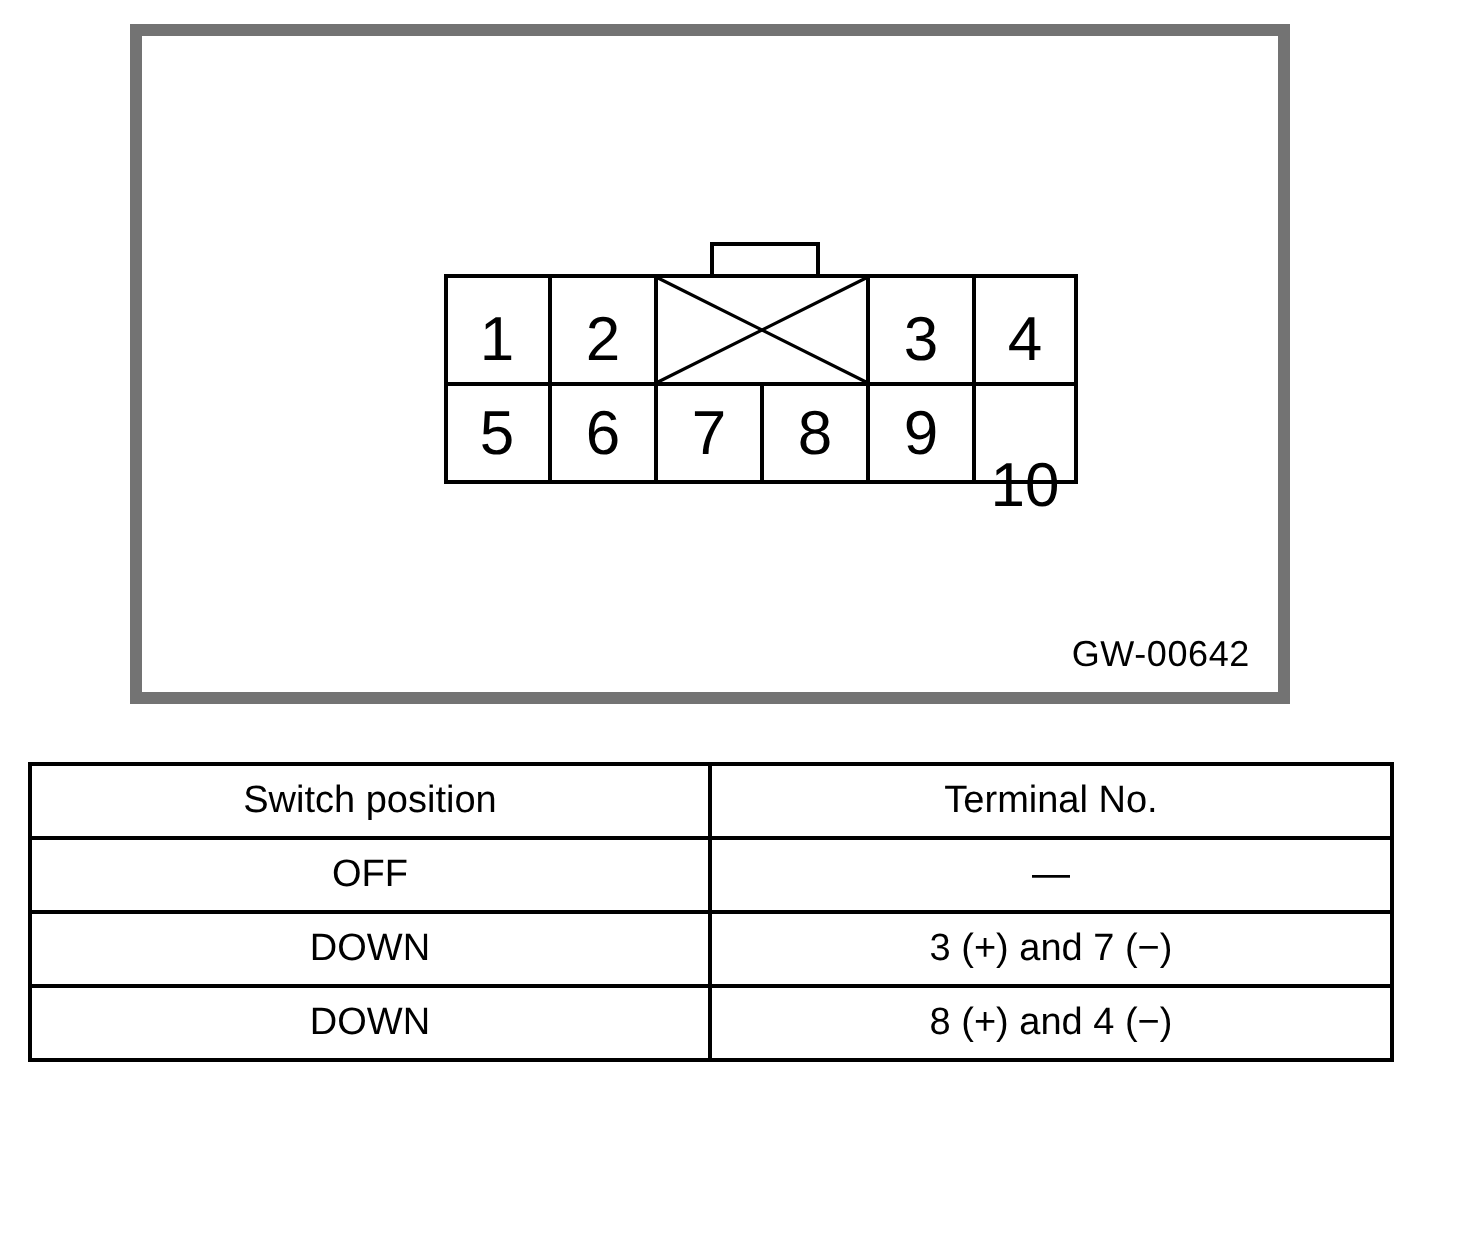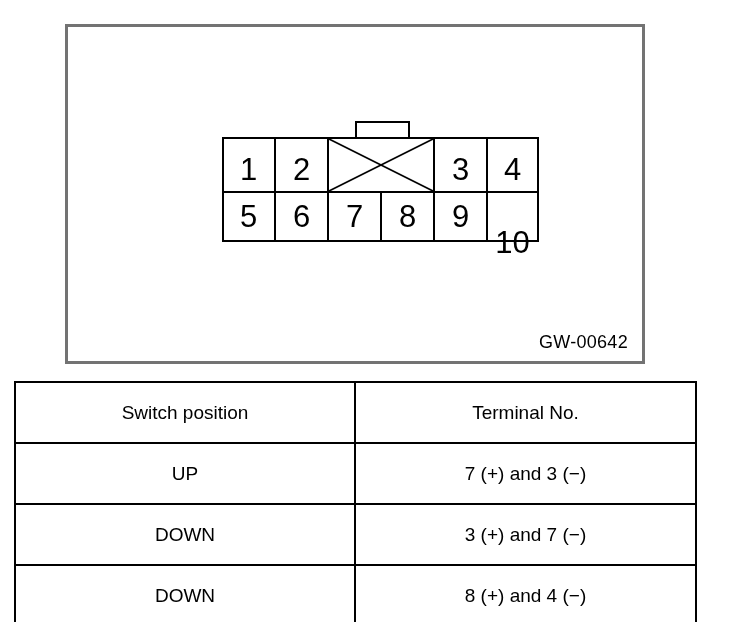--- a/index.html
+++ b/index.html
@@ -13,24 +13,24 @@
     position: relative;
     font-family: "Liberation Sans", sans-serif;
     color: #000000;
     overflow: hidden;
   }
 
   
   #figure-frame {
     position: absolute;
     left: 65px;
-    top: 24px;
+    top: 12px;
     width: 580px;
     height: 340px;
-    border: 3px solid #737373;
+    border: 6px solid #737373;
     box-sizing: border-box;
     background: #ffffff;
   }
 
   
   #connector {
     position: absolute;
     left: 222px;
     top: 121px;
     width: 317px;
@@ -70,21 +70,21 @@
   }
   #spec-table td,
   #spec-table th {
     border: 2px solid #000000;
     height: 35px;
     text-align: center;
     vertical-align: middle;
     font-family: "Liberation Sans", sans-serif;
     font-size: 19px;
     font-weight: normal;
-    padding: 12px;
+    padding: 0;
   }
   #spec-table col.c1 { width: 340px; }
   #spec-table col.c2 { width: 341px; }
 </style>
 </head>
 <body>
 
 <div id="figure-frame">
 
   <div id="figure-code">GW-00642</div>
@@ -133,22 +133,22 @@
       <col class="c2">
     </colgroup>
   <thead>
     <tr>
       <th>Switch position</th>
       <th>Terminal No.</th>
     </tr>
   </thead>
   <tbody>
     <tr>
-      <td>UP</td>
-      <td>7 (+) and 3 (−)</td>
+      <td>OFF</td>
+      <td>—</td>
     </tr>
     <tr>
       <td>DOWN</td>
       <td>3 (+) and 7 (−)</td>
     </tr>
     <tr>
       <td>DOWN</td>
       <td>8 (+) and 4 (−)</td>
     </tr>
   </tbody>

